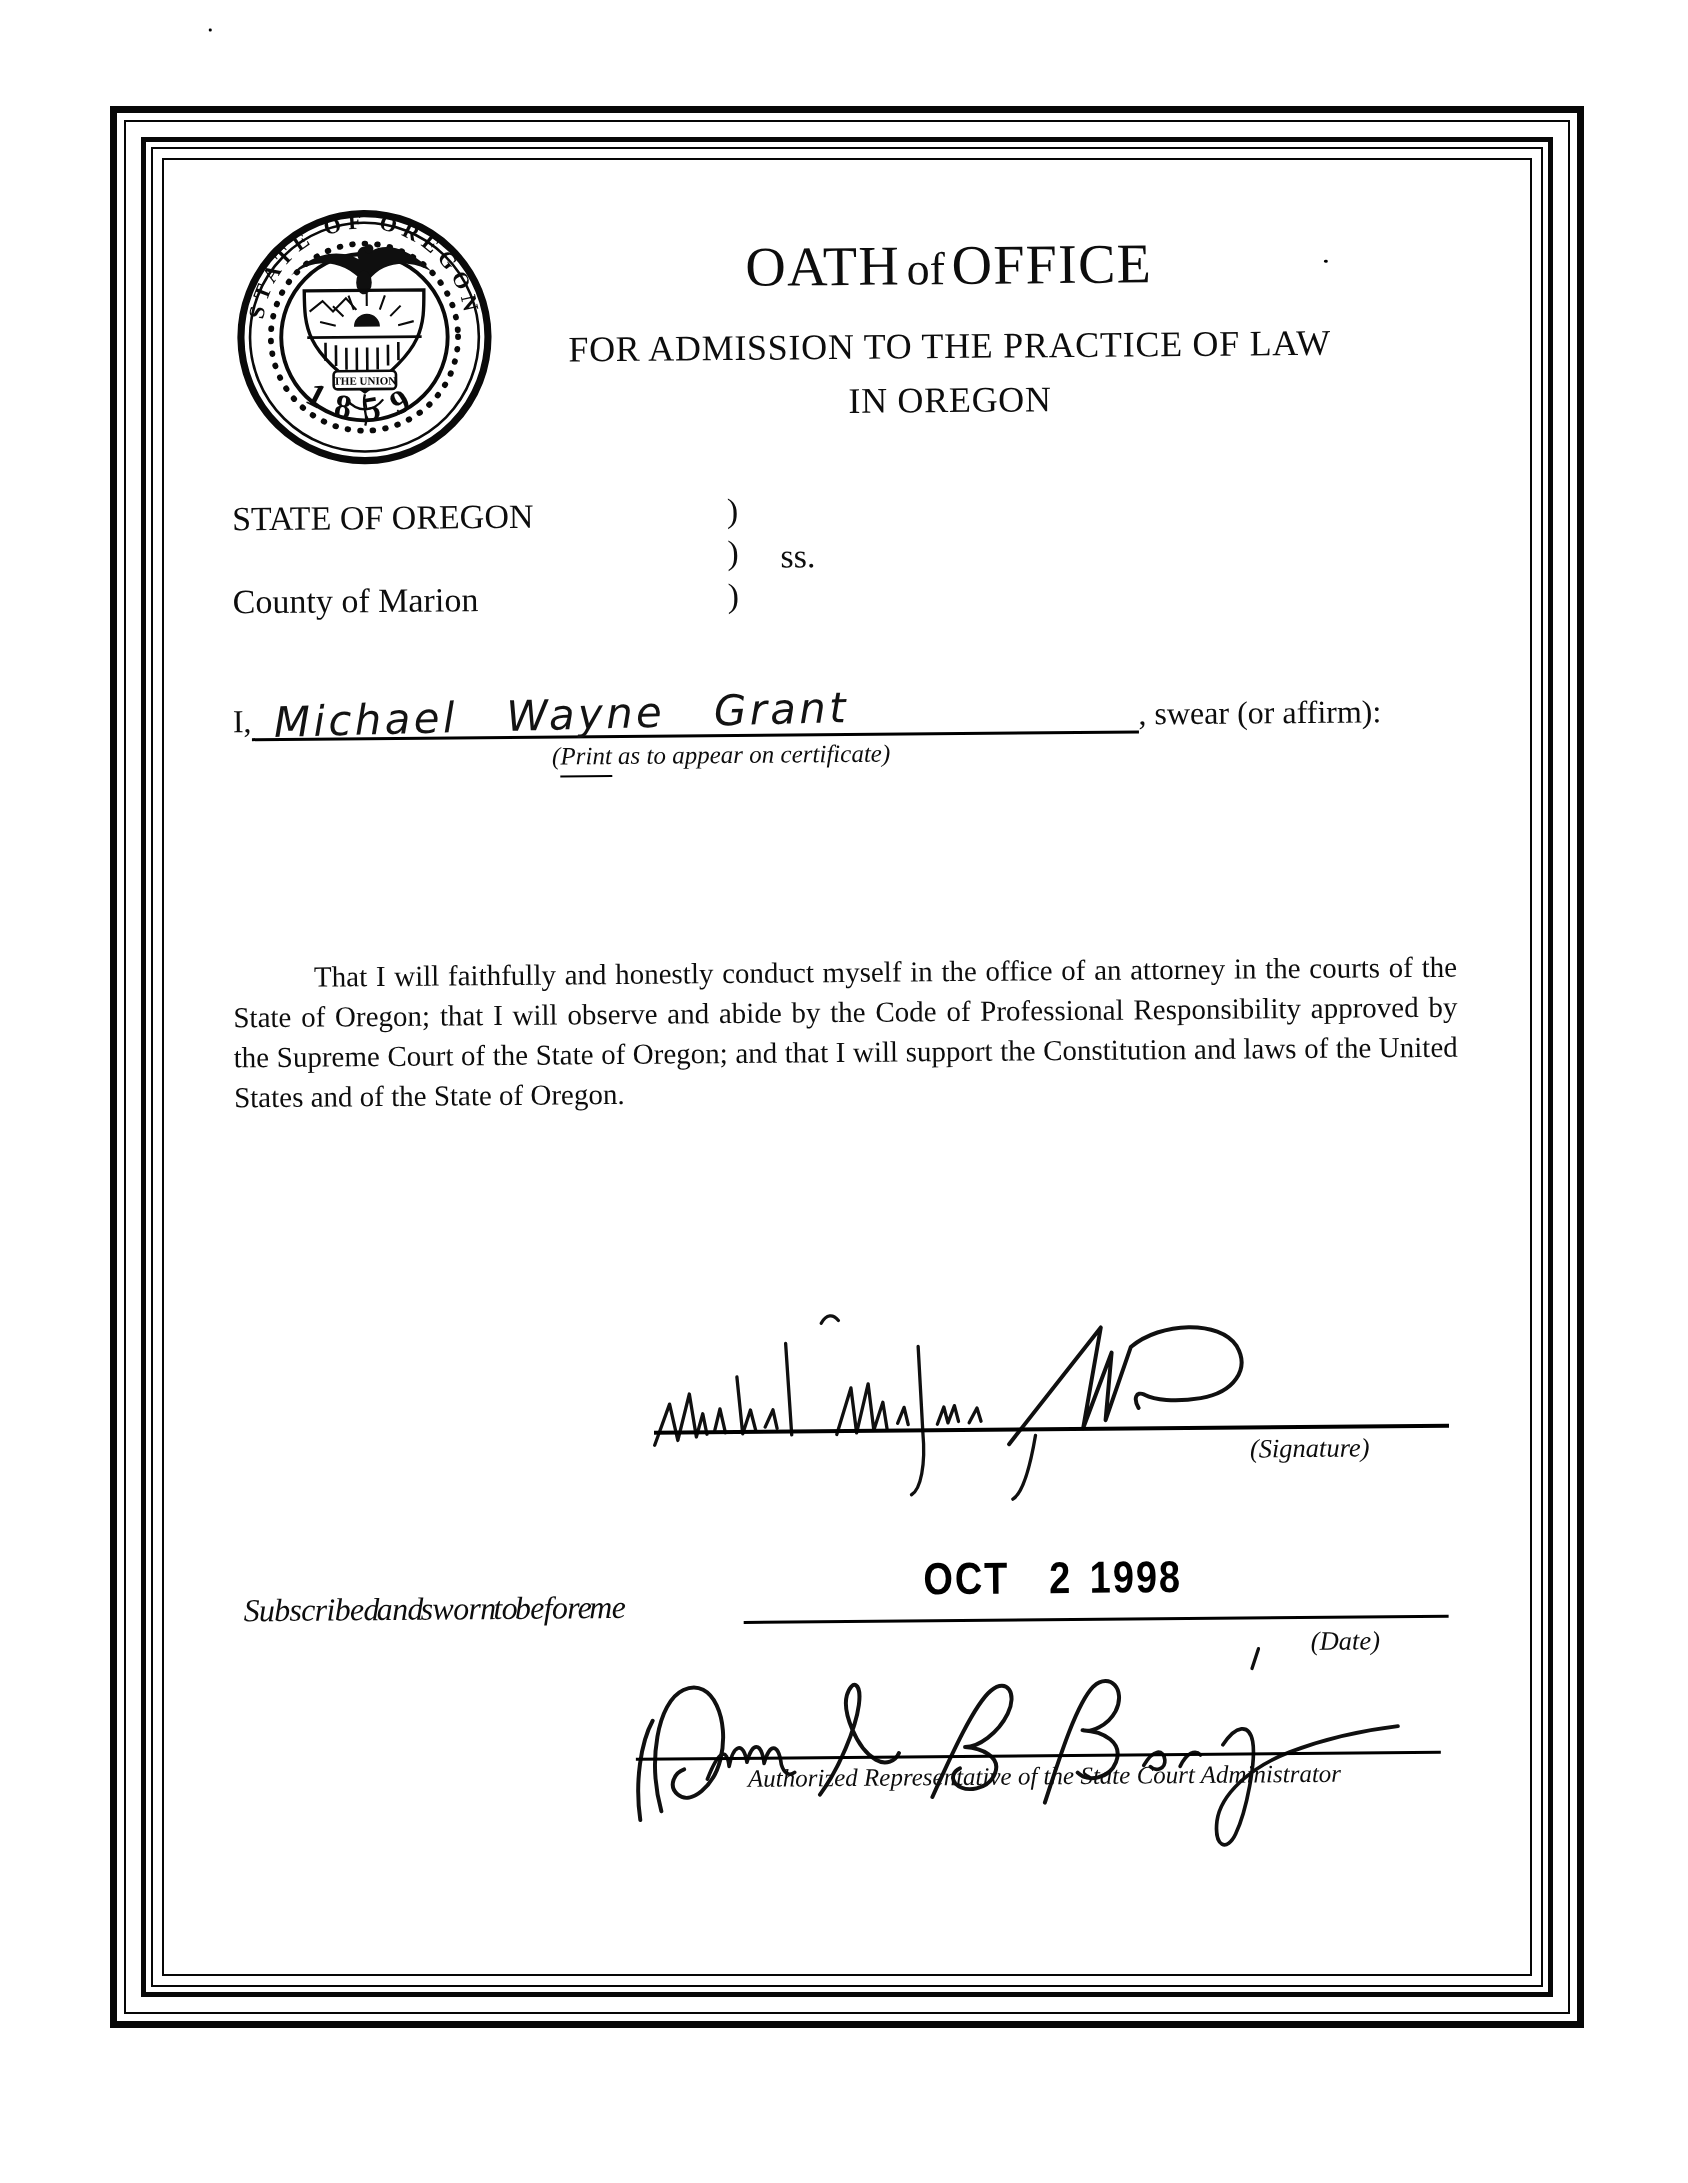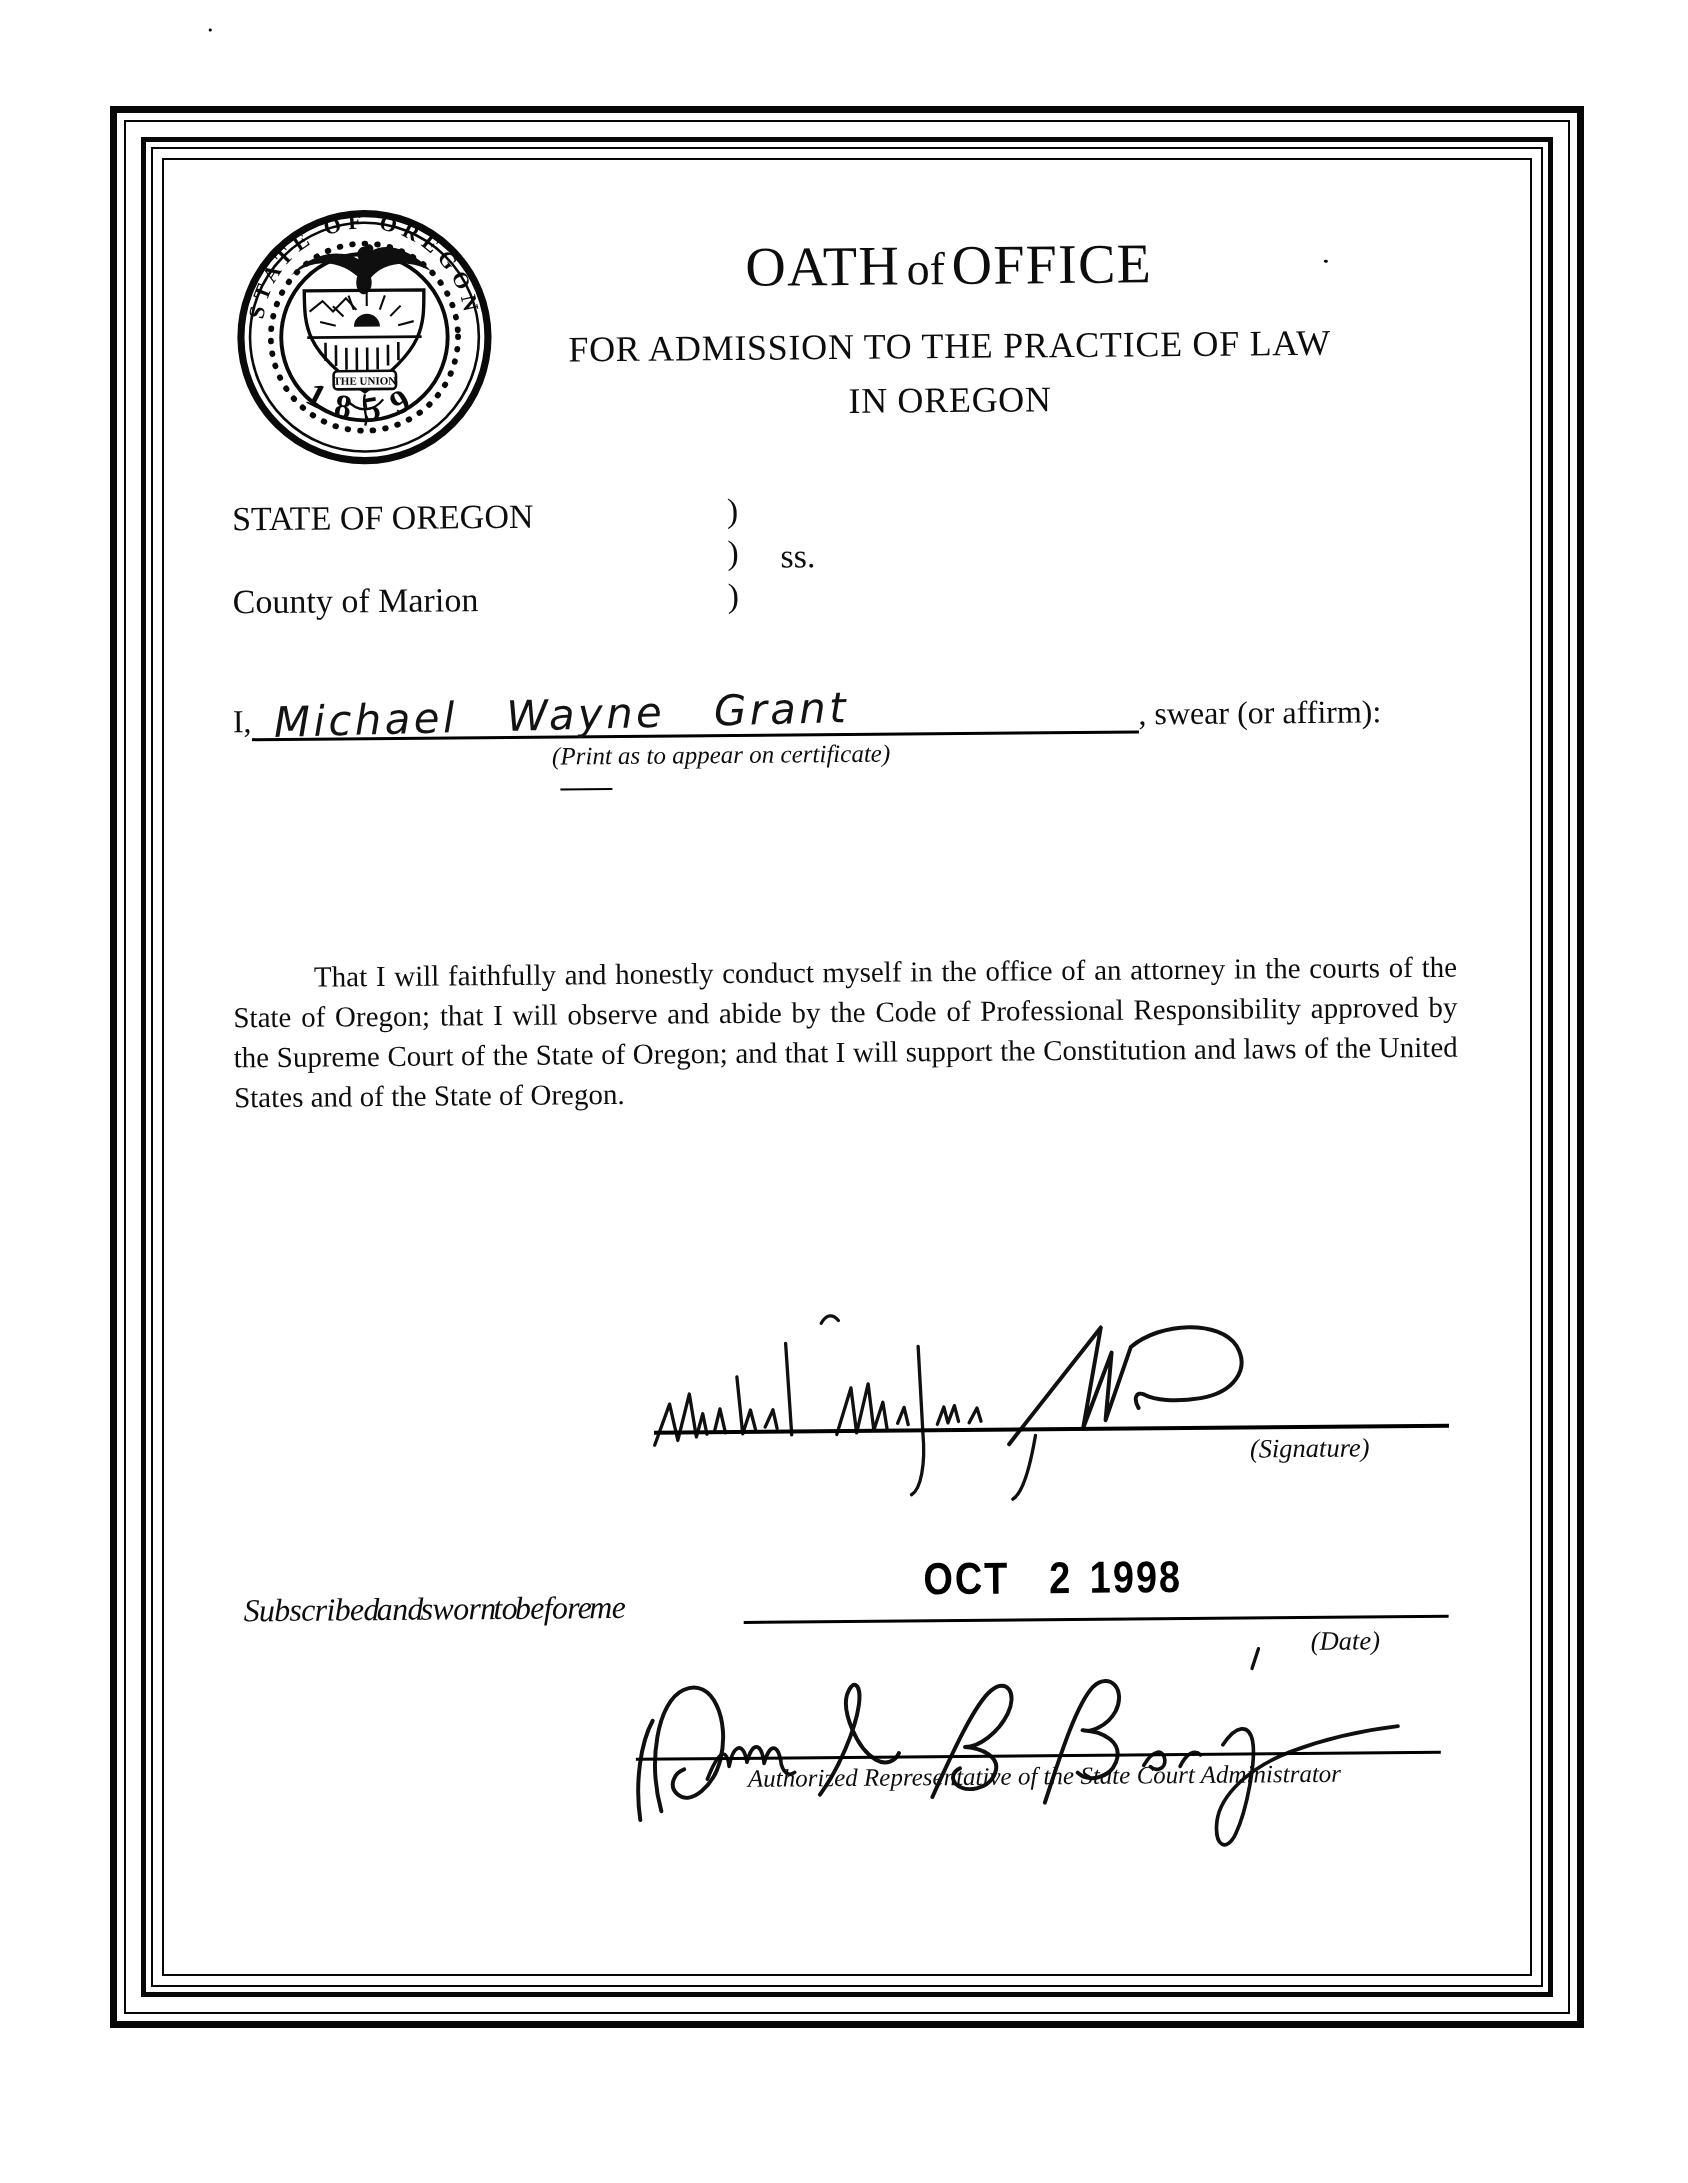--- a/index.html
+++ b/index.html
@@ -31,21 +31,21 @@
   .oathrow{position:absolute;left:237px;top:662px;display:flex;align-items:flex-end;font-size:32px;}
   .oathrow .fill{width:887px;border-bottom:3.3px solid #000;height:74px;display:flex;
                  align-items:flex-end;padding-left:22.5px;box-sizing:border-box;}
   .handname{font-family:"DejaVu Sans", sans-serif;font-style:italic;font-size:42px;
             letter-spacing:3.3px;word-spacing:32px;transform:rotate(-1deg);
             position:relative;top:4px;color:#131313;white-space:nowrap;}
   .oathrow .pre{padding-bottom:1.3px;}
   .oathrow .post{padding-bottom:1.3px;white-space:nowrap;}
   .printcap{position:absolute;left:298px;top:740px;width:854px;text-align:center;
             font-style:italic;font-size:25px;}
-  .printcap .u{border-bottom:2px solid #000;padding-bottom:19px;}
+  .printcap .u{border-bottom:2px solid #000;padding-bottom:6px;}
   
   .bodytext{position:absolute;left:235px;top:952px;width:1224px;font-size:29px;
             line-height:40px;text-align:justify;text-indent:81px;}
   
   .sigart{position:absolute;left:636px;top:1303px;width:828px;height:219px;overflow:visible;}
   .sigline{position:absolute;left:652px;top:1429px;width:795px;border-top:4px solid #000;}
   .siglabel{position:absolute;left:1175px;top:1437px;width:265px;text-align:center;
             font-style:italic;font-size:26.5px;}
   
   .subtext{position:absolute;left:240px;top:1587px;font-style:italic;font-size:32px;

